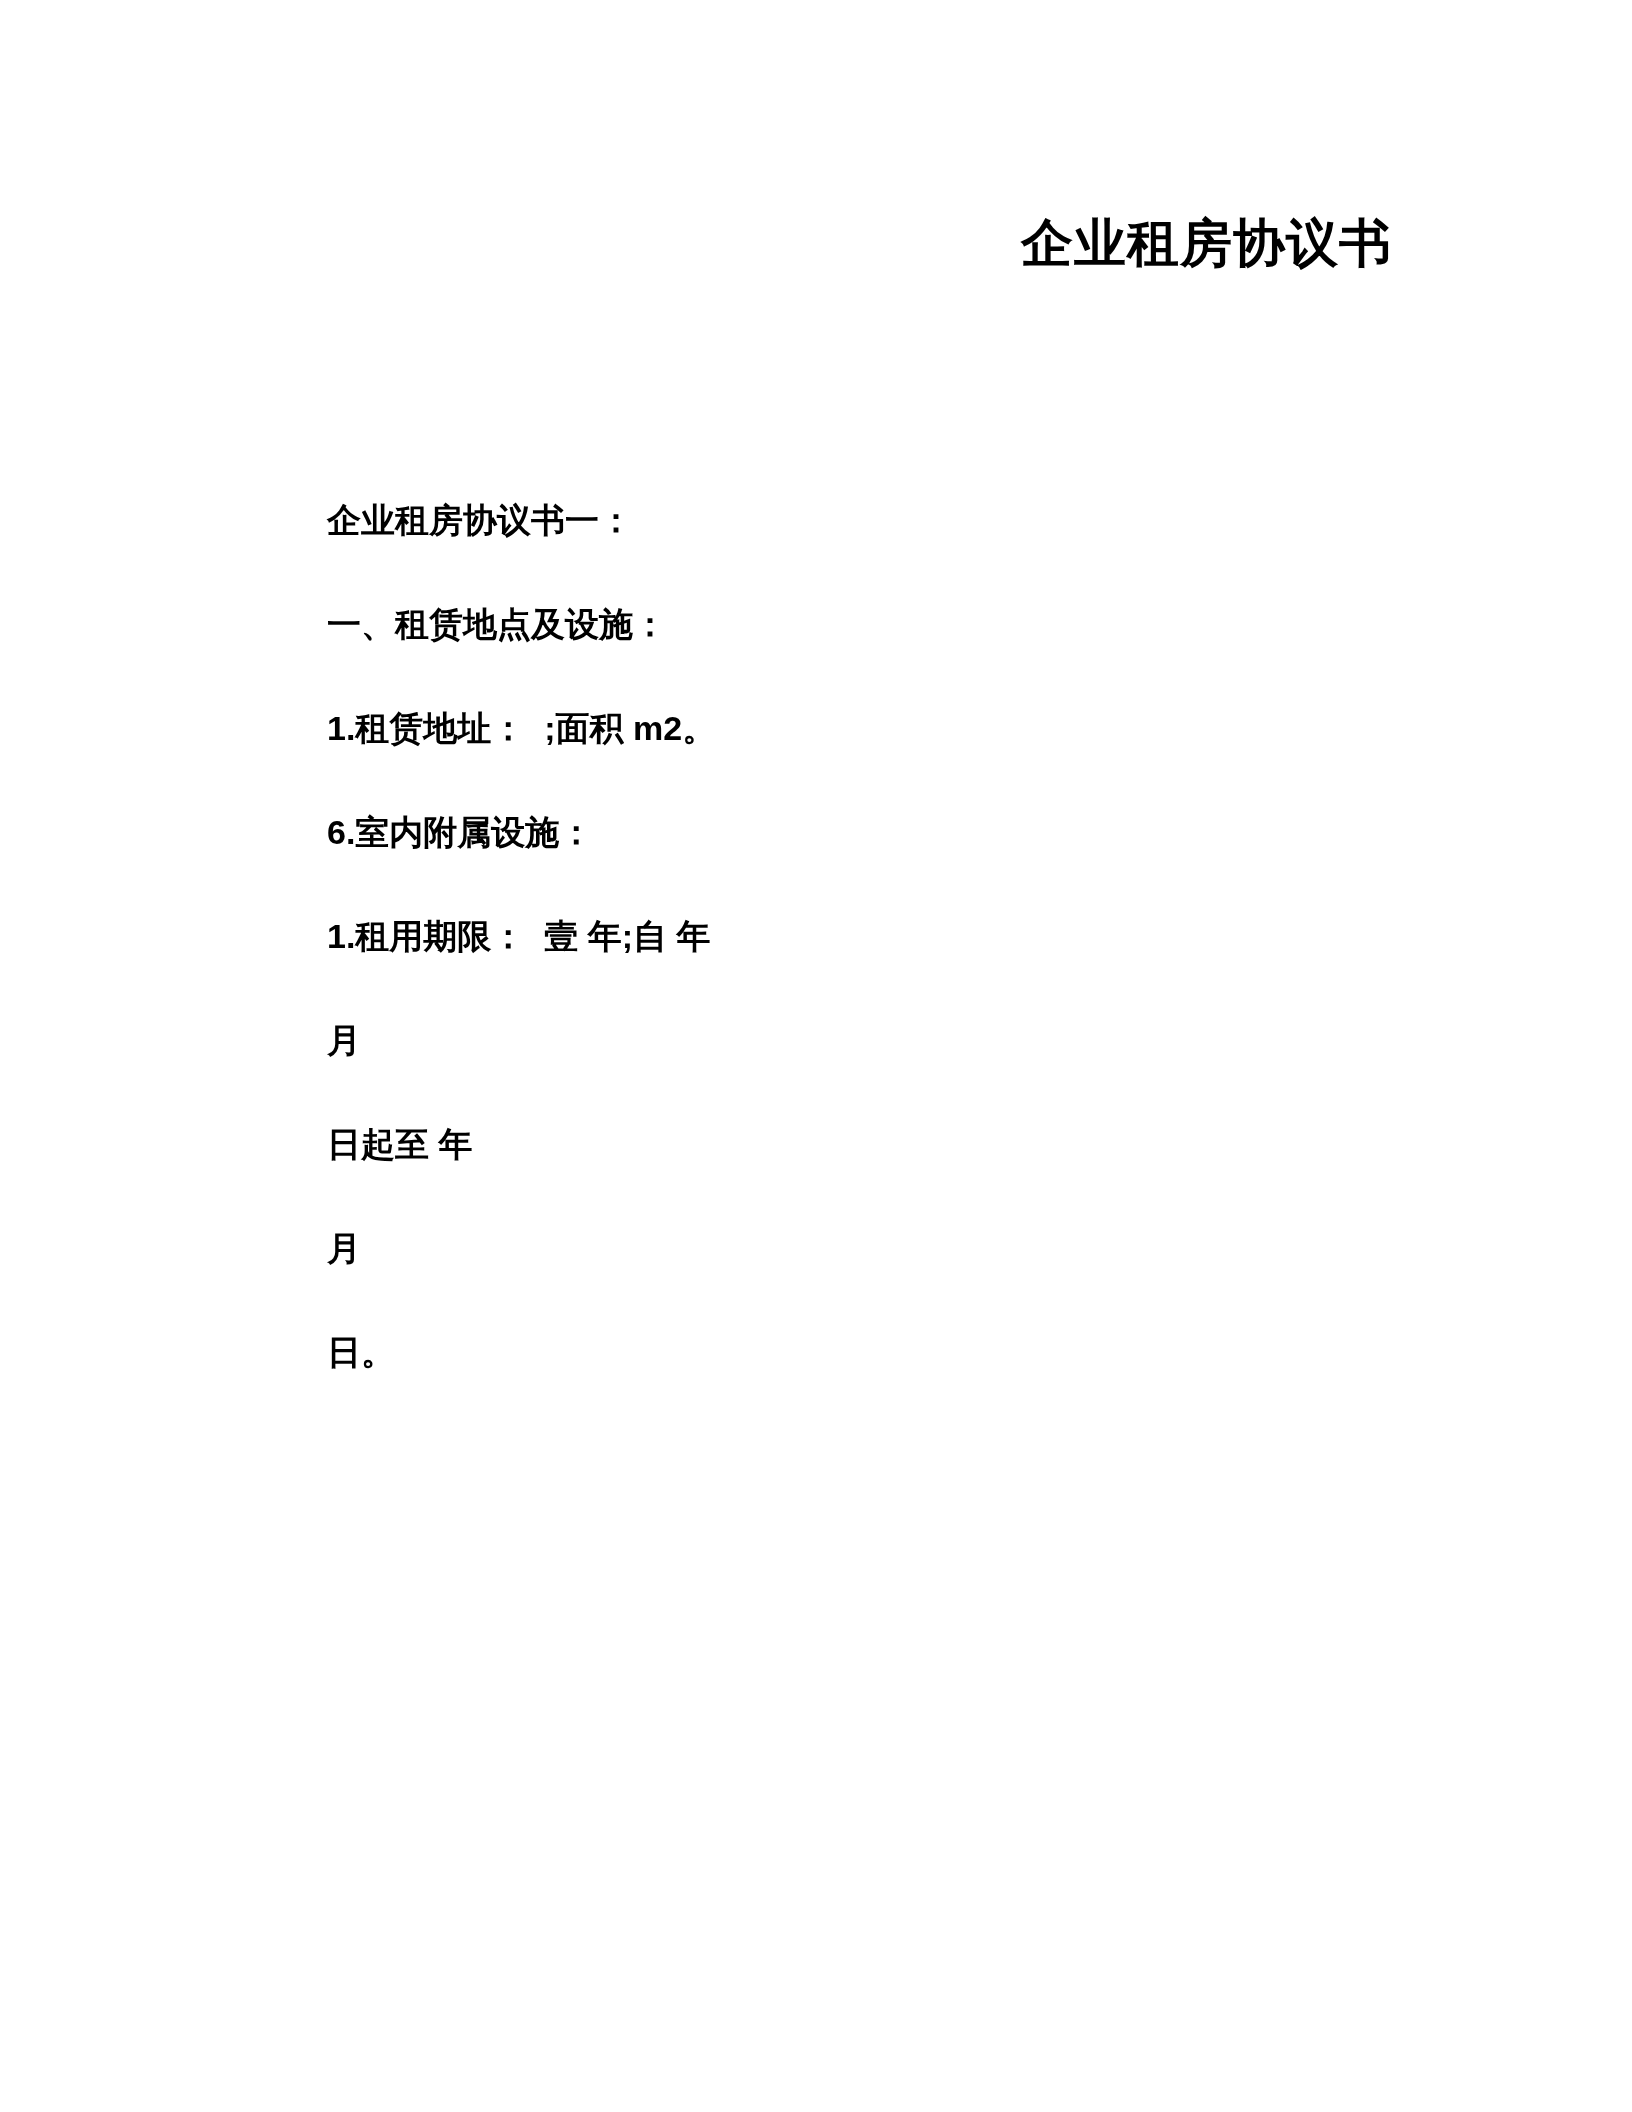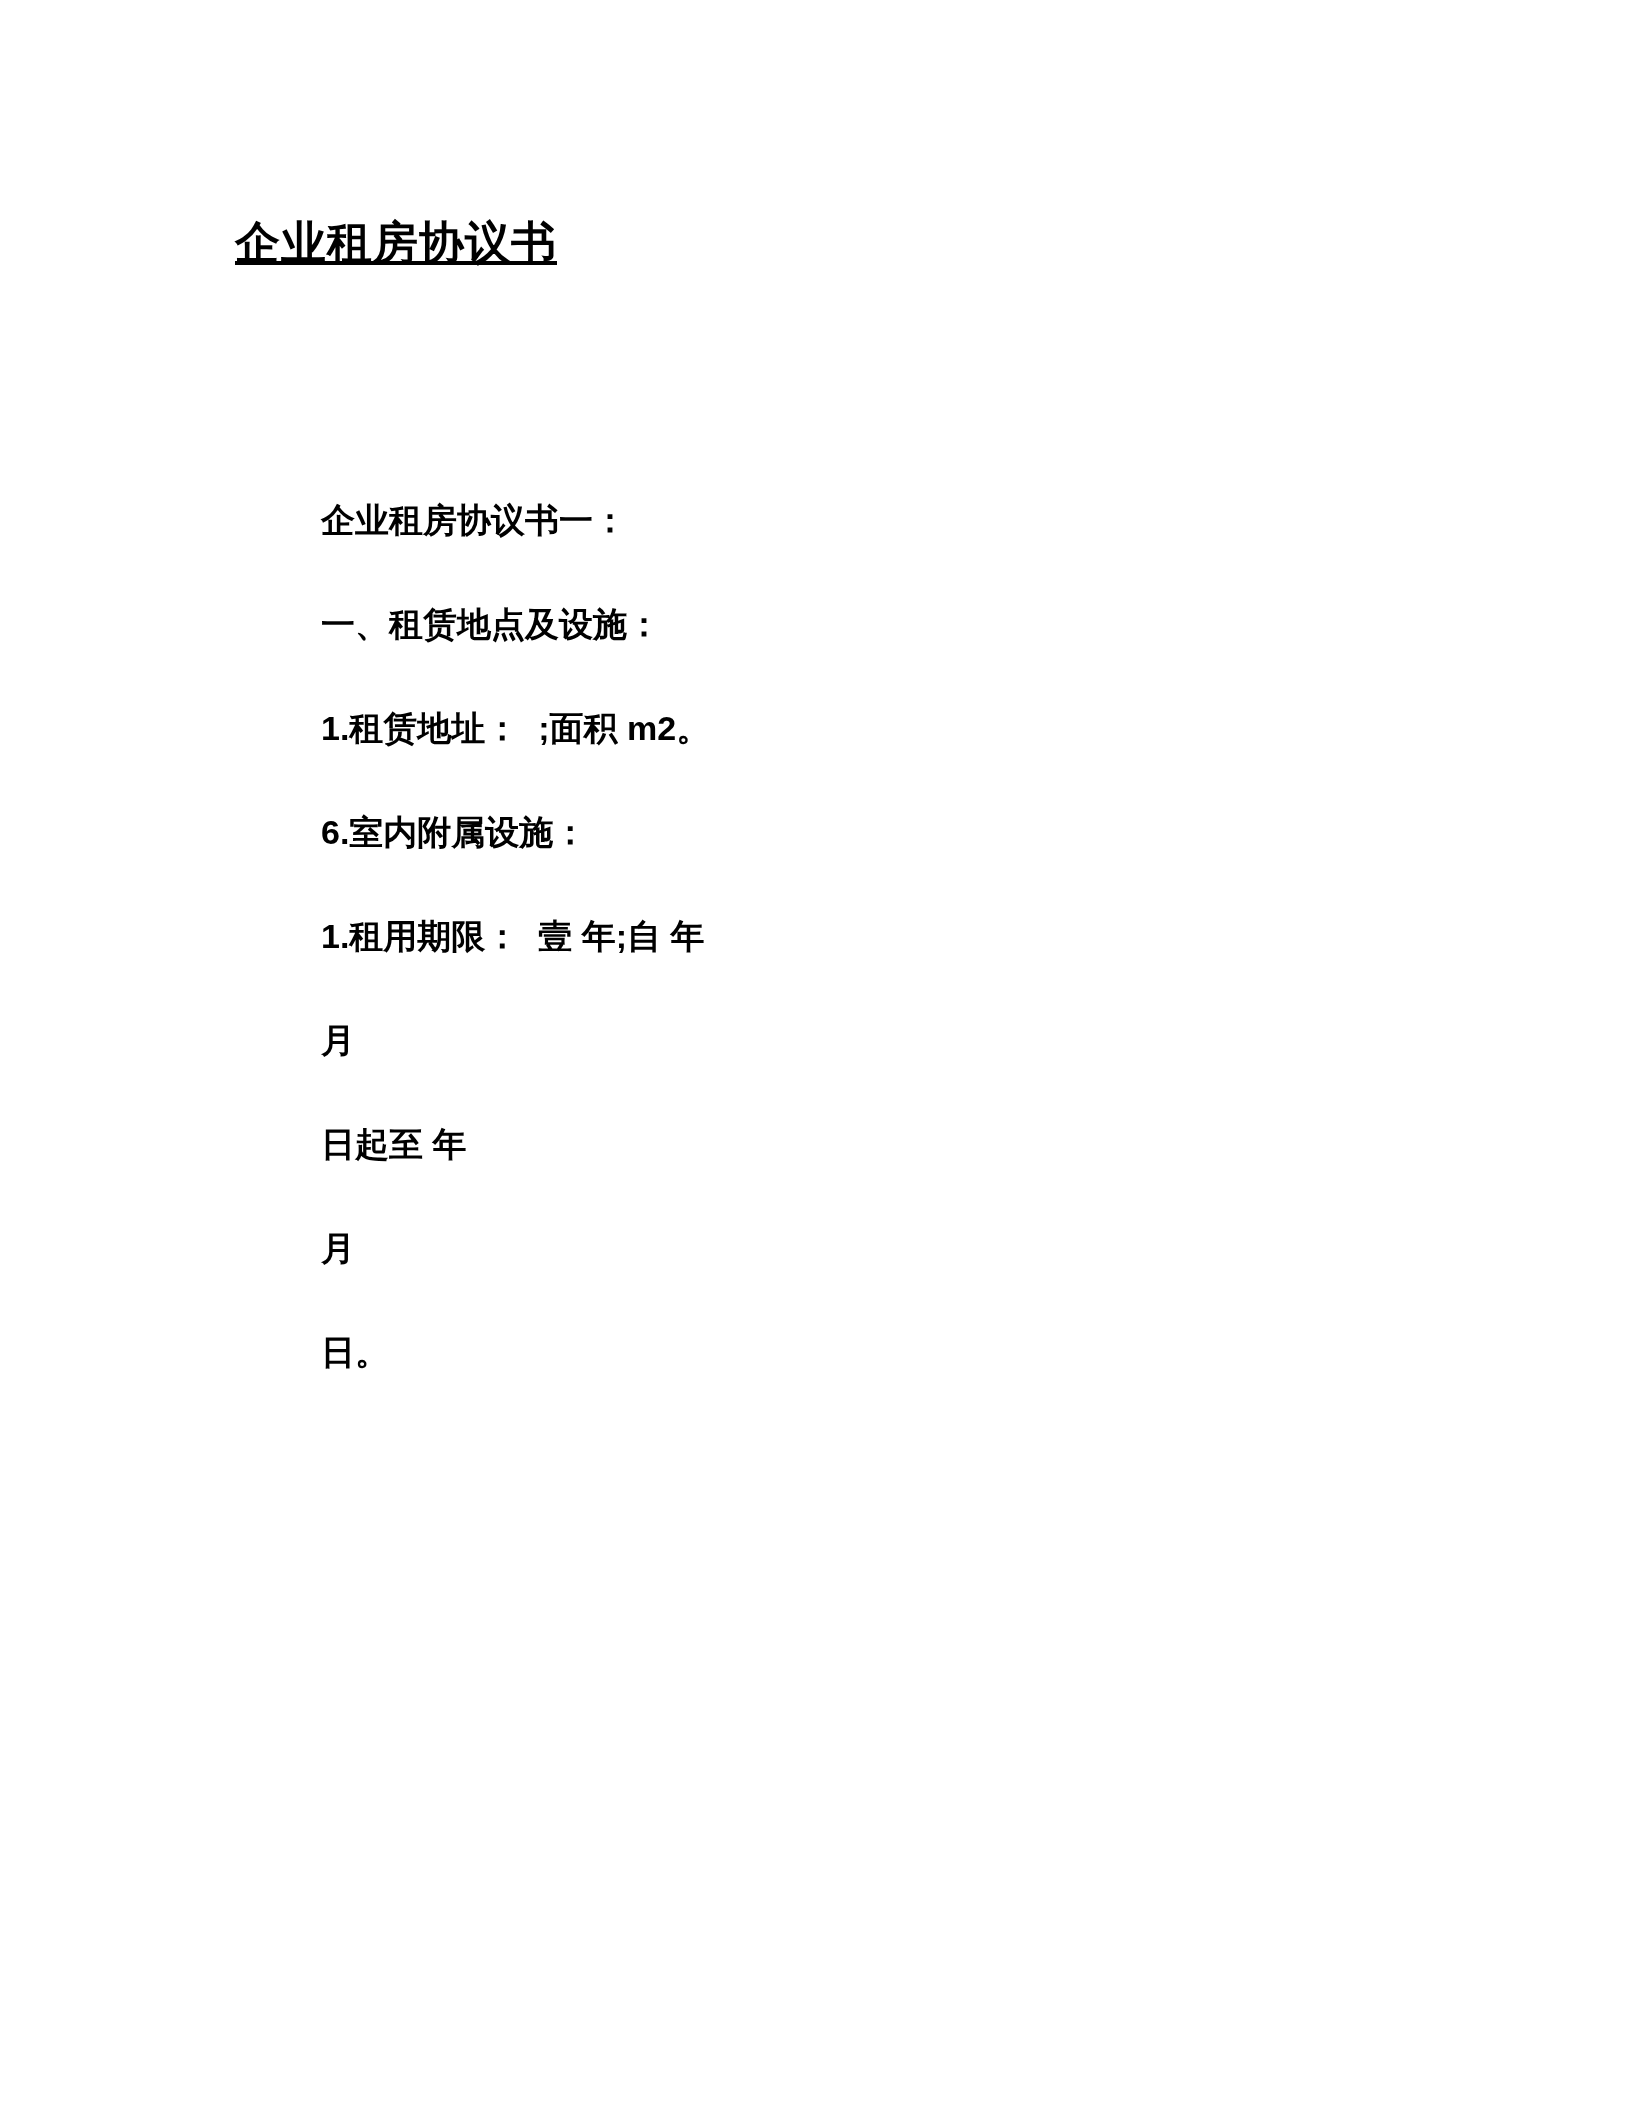--- a/index.html
+++ b/index.html
@@ -18,29 +18,28 @@
     height: 2112px;
     margin: 0 auto;
     background: var(--bg-color, #ffffff);
     color: var(--text-color, #000000);
     font-family: "Liberation Sans", sans-serif;
     padding: 213px 240px 0 235px;
     overflow: hidden;
   }
   .doc-title {
     margin: 0 0 207px 0;
-    font-size: 45px;
+    font-size: 52px;
     line-height: 60px;
     font-weight: 700;
-    text-align: left;
+    text-align: right;
     letter-spacing: 1px;
-    text-decoration: underline;
   }
   .para {
-    margin: 0 0 24px 8px;
+    margin: 0 0 24px 14px;
     font-size: 34px;
     line-height: 80px;
     font-weight: 600;
     text-indent: 78px;
     word-break: break-all;
     white-space: pre-wrap;
   }
 </style>
 </head>
 <body>

